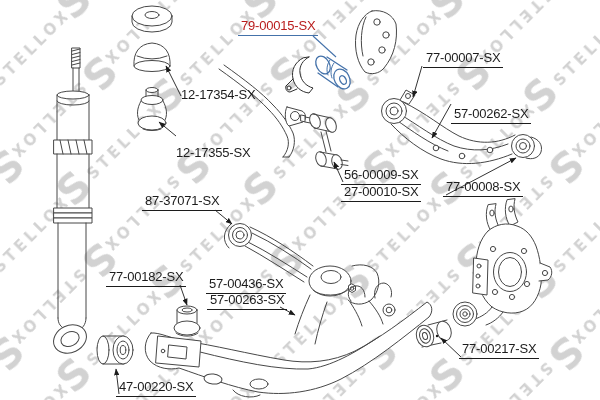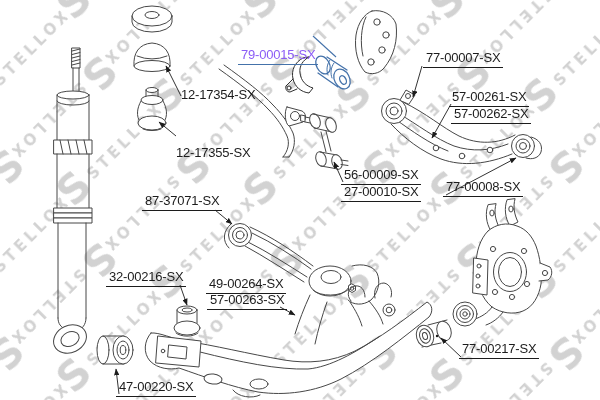--- a/index.html
+++ b/index.html
@@ -3,21 +3,21 @@
 <meta charset="utf-8">
 <style>
   html,body{margin:0;padding:0;background:#fff;}
   #stage{position:relative;width:600px;height:400px;background:#fff;overflow:hidden;
          font-family:"Liberation Sans",sans-serif;}
   #art{position:absolute;left:0;top:0;}
   .part-label{position:absolute;font-size:13px;line-height:14px;color:#1c1c1c;
               white-space:nowrap;letter-spacing:-0.2px;cursor:pointer;}
   .underlined{border-bottom:1px solid #1c1c1c;padding:0 3px 2px 3px;}
   .plain{padding:0 1px;}
-  .hl{color:#8b5cf6;border-bottom-color:#4472aa;margin-top:29px;}
+  .hl{color:#b91c1c;border-bottom-color:#4472aa;}
   svg text.wm{font-family:"DejaVu Sans",sans-serif;font-weight:bold;}
 </style>
 </head>
 <body>
 
 <div id="stage">
 
 <svg id="art" width="600" height="400" viewBox="0 0 600 400">
   <defs>
     <pattern id="wm" width="132" height="132" patternUnits="userSpaceOnUse" patternTransform="rotate(-45 300 200)">
@@ -245,25 +245,24 @@
     <line x1="280" y1="307" x2="295" y2="315" marker-end="url(#arr)"></line>
     <line x1="119" y1="394" x2="116" y2="369" marker-end="url(#arr)"></line>
     <line x1="461" y1="357" x2="441" y2="338" marker-end="url(#arr)"></line>
   </g>
 </svg>
 
 <div class="part-label underlined hl" style="left:238px;top:19px;">79-00015-SX</div>
 <div class="part-label plain" style="left:180px;top:88px;">12-17354-SX</div>
 <div class="part-label plain" style="left:175px;top:146px;">12-17355-SX</div>
 <div class="part-label underlined" style="left:423px;top:51px;">77-00007-SX</div>
-<div class="part-label underlined" style="left:449px;top:90px;">57-00261-SX</div>
 <div class="part-label underlined" style="left:451px;top:107px;">57-00262-SX</div>
 <div class="part-label underlined" style="left:443px;top:180px;">77-00008-SX</div>
 <div class="part-label underlined" style="left:341px;top:168px;text-align:right;">56-00009-SX</div>
 <div class="part-label underlined" style="left:341px;top:185px;">27-00010-SX</div>
 <div class="part-label underlined" style="left:142px;top:194px;">87-37071-SX</div>
-<div class="part-label underlined" style="left:106px;top:270px;">32-00216-SX</div>
-<div class="part-label underlined" style="left:206px;top:277px;">49-00264-SX</div>
+<div class="part-label underlined" style="left:106px;top:270px;">77-00182-SX</div>
+<div class="part-label underlined" style="left:206px;top:277px;">57-00436-SX</div>
 <div class="part-label underlined" style="left:207px;top:293px;">57-00263-SX</div>
 <div class="part-label underlined" style="left:116px;top:380px;">47-00220-SX</div>
 <div class="part-label underlined" style="left:459px;top:342px;">77-00217-SX</div>
 
 </div>
 
 </body></html>

